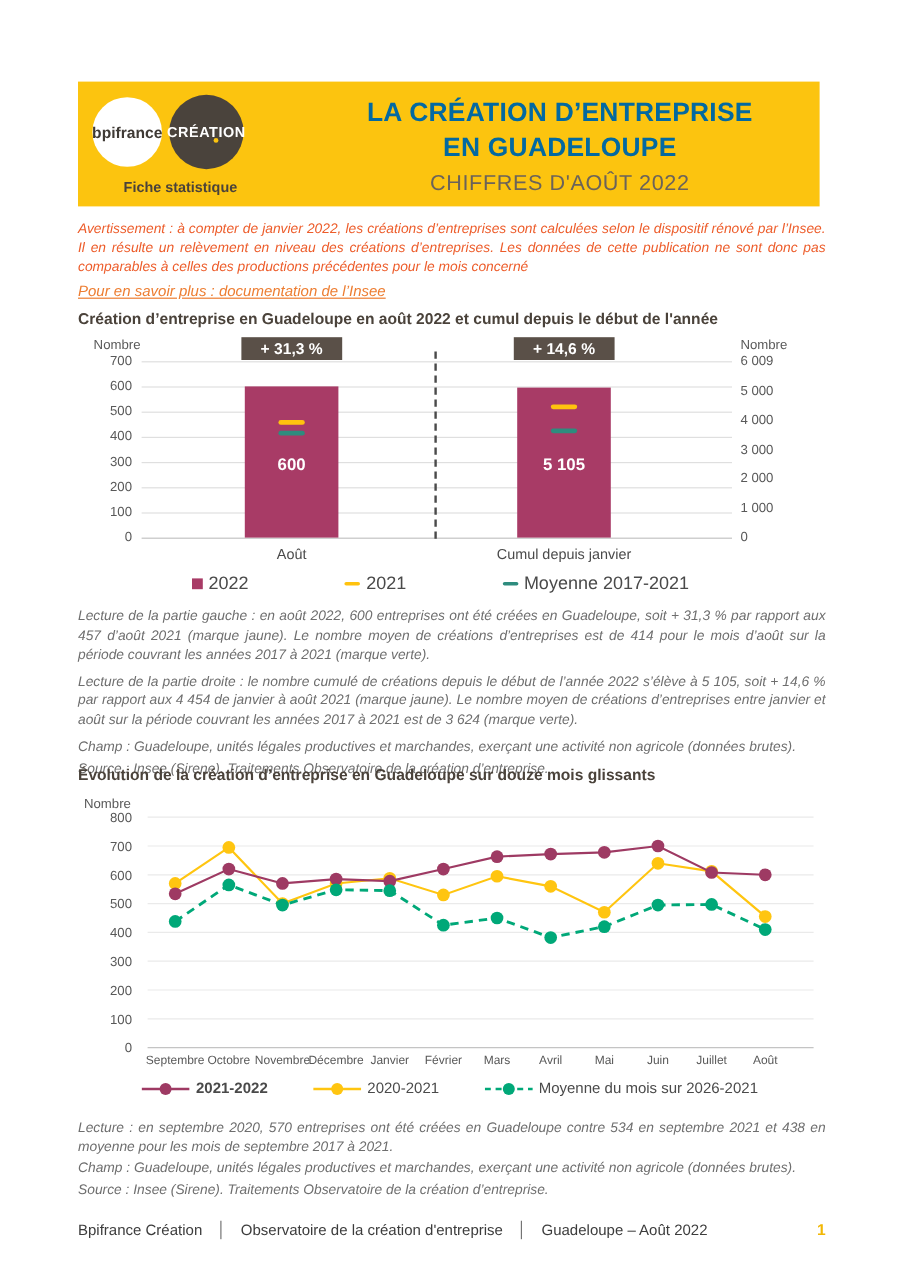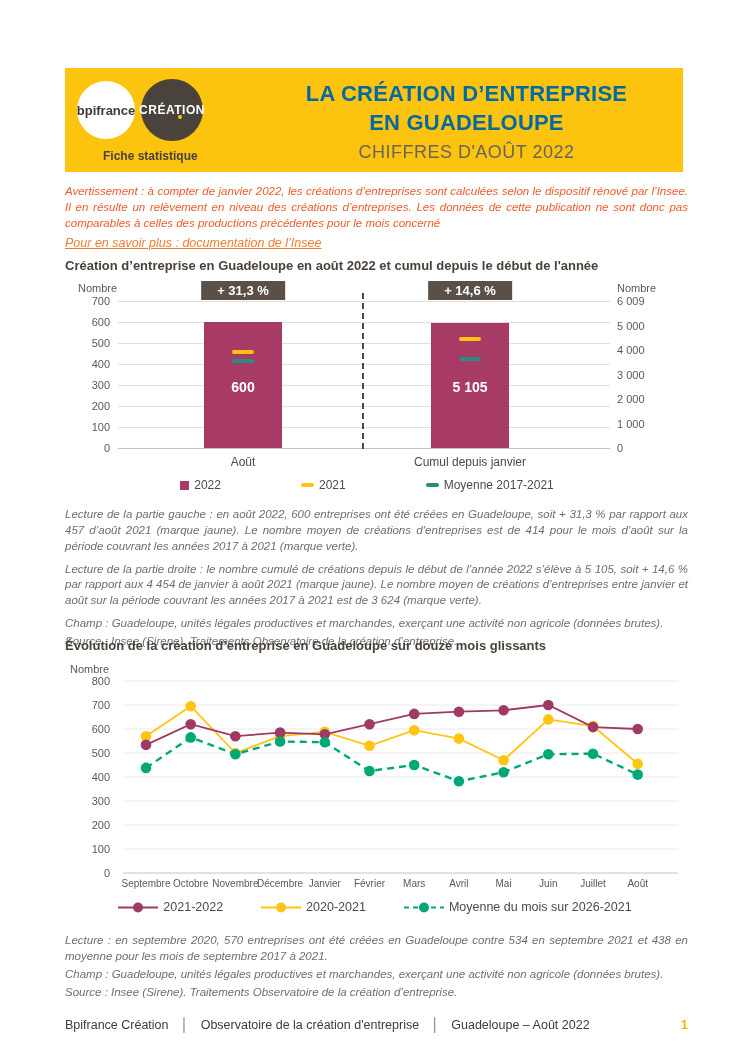--- a/index.html
+++ b/index.html
@@ -48,21 +48,21 @@
   .axlab  { position:absolute; font-size:11px; color:#595959; }
   .tick   { position:absolute; font-size:11px; color:#595959; }
   .gridline { position:absolute; height:1px; background:#DFDFDF; }
   .badge { position:absolute; transform:translateX(-50%); background:#5A5048; color:#fff;
            font-size:13px; font-weight:bold; padding:2px 16px; white-space:nowrap; }
   .bar { position:absolute; background:#A83B66; }
   .marker { position:absolute; width:22px; height:4px; border-radius:2px; }
   .barval { position:absolute; color:#ffffff; font-size:14px; font-weight:bold; text-align:center; }
   .xcat { position:absolute; font-size:12px; color:#4A4A4A; text-align:center; }
   .legend-row { position:absolute; left:0; right:16px; display:flex; justify-content:center;
-                gap:80px; font-size:12px; color:#4A4A4A; align-items:flex-end; }
+                gap:80px; font-size:15px; color:#4A4A4A; align-items:flex-end; }
   .leg-item { display:flex; align-items:center; gap:5px; }
   .sw-square { width:9px; height:9px; display:inline-block; }
   .sw-dash { width:13px; height:3.5px; border-radius:2px; display:inline-block; }
 
   
   .notes { position:absolute; left:65px; width:623px; font-size:11.5px; font-style:italic;
            color:#6E6E6E; line-height:1.38; text-align:justify; }
   .notes p { margin-bottom:7px; }
   .notes p.tight { margin-bottom:2px; }
   .n1 { top:507px; } .n2 { top:933px; }
@@ -233,21 +233,21 @@
         <circle cx="215.10000000000002" cy="78.48" r="5.3" fill="#00A878"></circle>
         <circle cx="259.8" cy="79.19999999999999" r="5.3" fill="#00A878"></circle>
         <circle cx="304.5" cy="108" r="5.3" fill="#00A878"></circle>
         <circle cx="349.20000000000005" cy="102" r="5.3" fill="#00A878"></circle>
         <circle cx="393.90000000000003" cy="118.32" r="5.3" fill="#00A878"></circle>
         <circle cx="438.6" cy="109.19999999999999" r="5.3" fill="#00A878"></circle>
         <circle cx="483.3" cy="91.19999999999999" r="5.3" fill="#00A878"></circle>
         <circle cx="528" cy="90.72" r="5.3" fill="#00A878"></circle>
         <circle cx="572.7" cy="111.6" r="5.3" fill="#00A878"></circle>
       </svg><div class="legend-row2">
-        <div class="leg-item" style="position: static;">
+        <div class="leg-item" style="position: static; font-weight: bold;">
           <svg width="40" height="13">
             <line x1="0" y1="6.5" x2="40" y2="6.5" stroke="#9E3A63" stroke-width="2"></line>
             <circle cx="20" cy="6.5" r="5" fill="#9E3A63"></circle>
           </svg>
           <div style="position: static;">2021-2022</div>
         </div>
         <div class="leg-item" style="position: static;">
           <svg width="40" height="13">
             <line x1="0" y1="6.5" x2="40" y2="6.5" stroke="#FFC510" stroke-width="2"></line>
             <circle cx="20" cy="6.5" r="5" fill="#FFC510"></circle>

